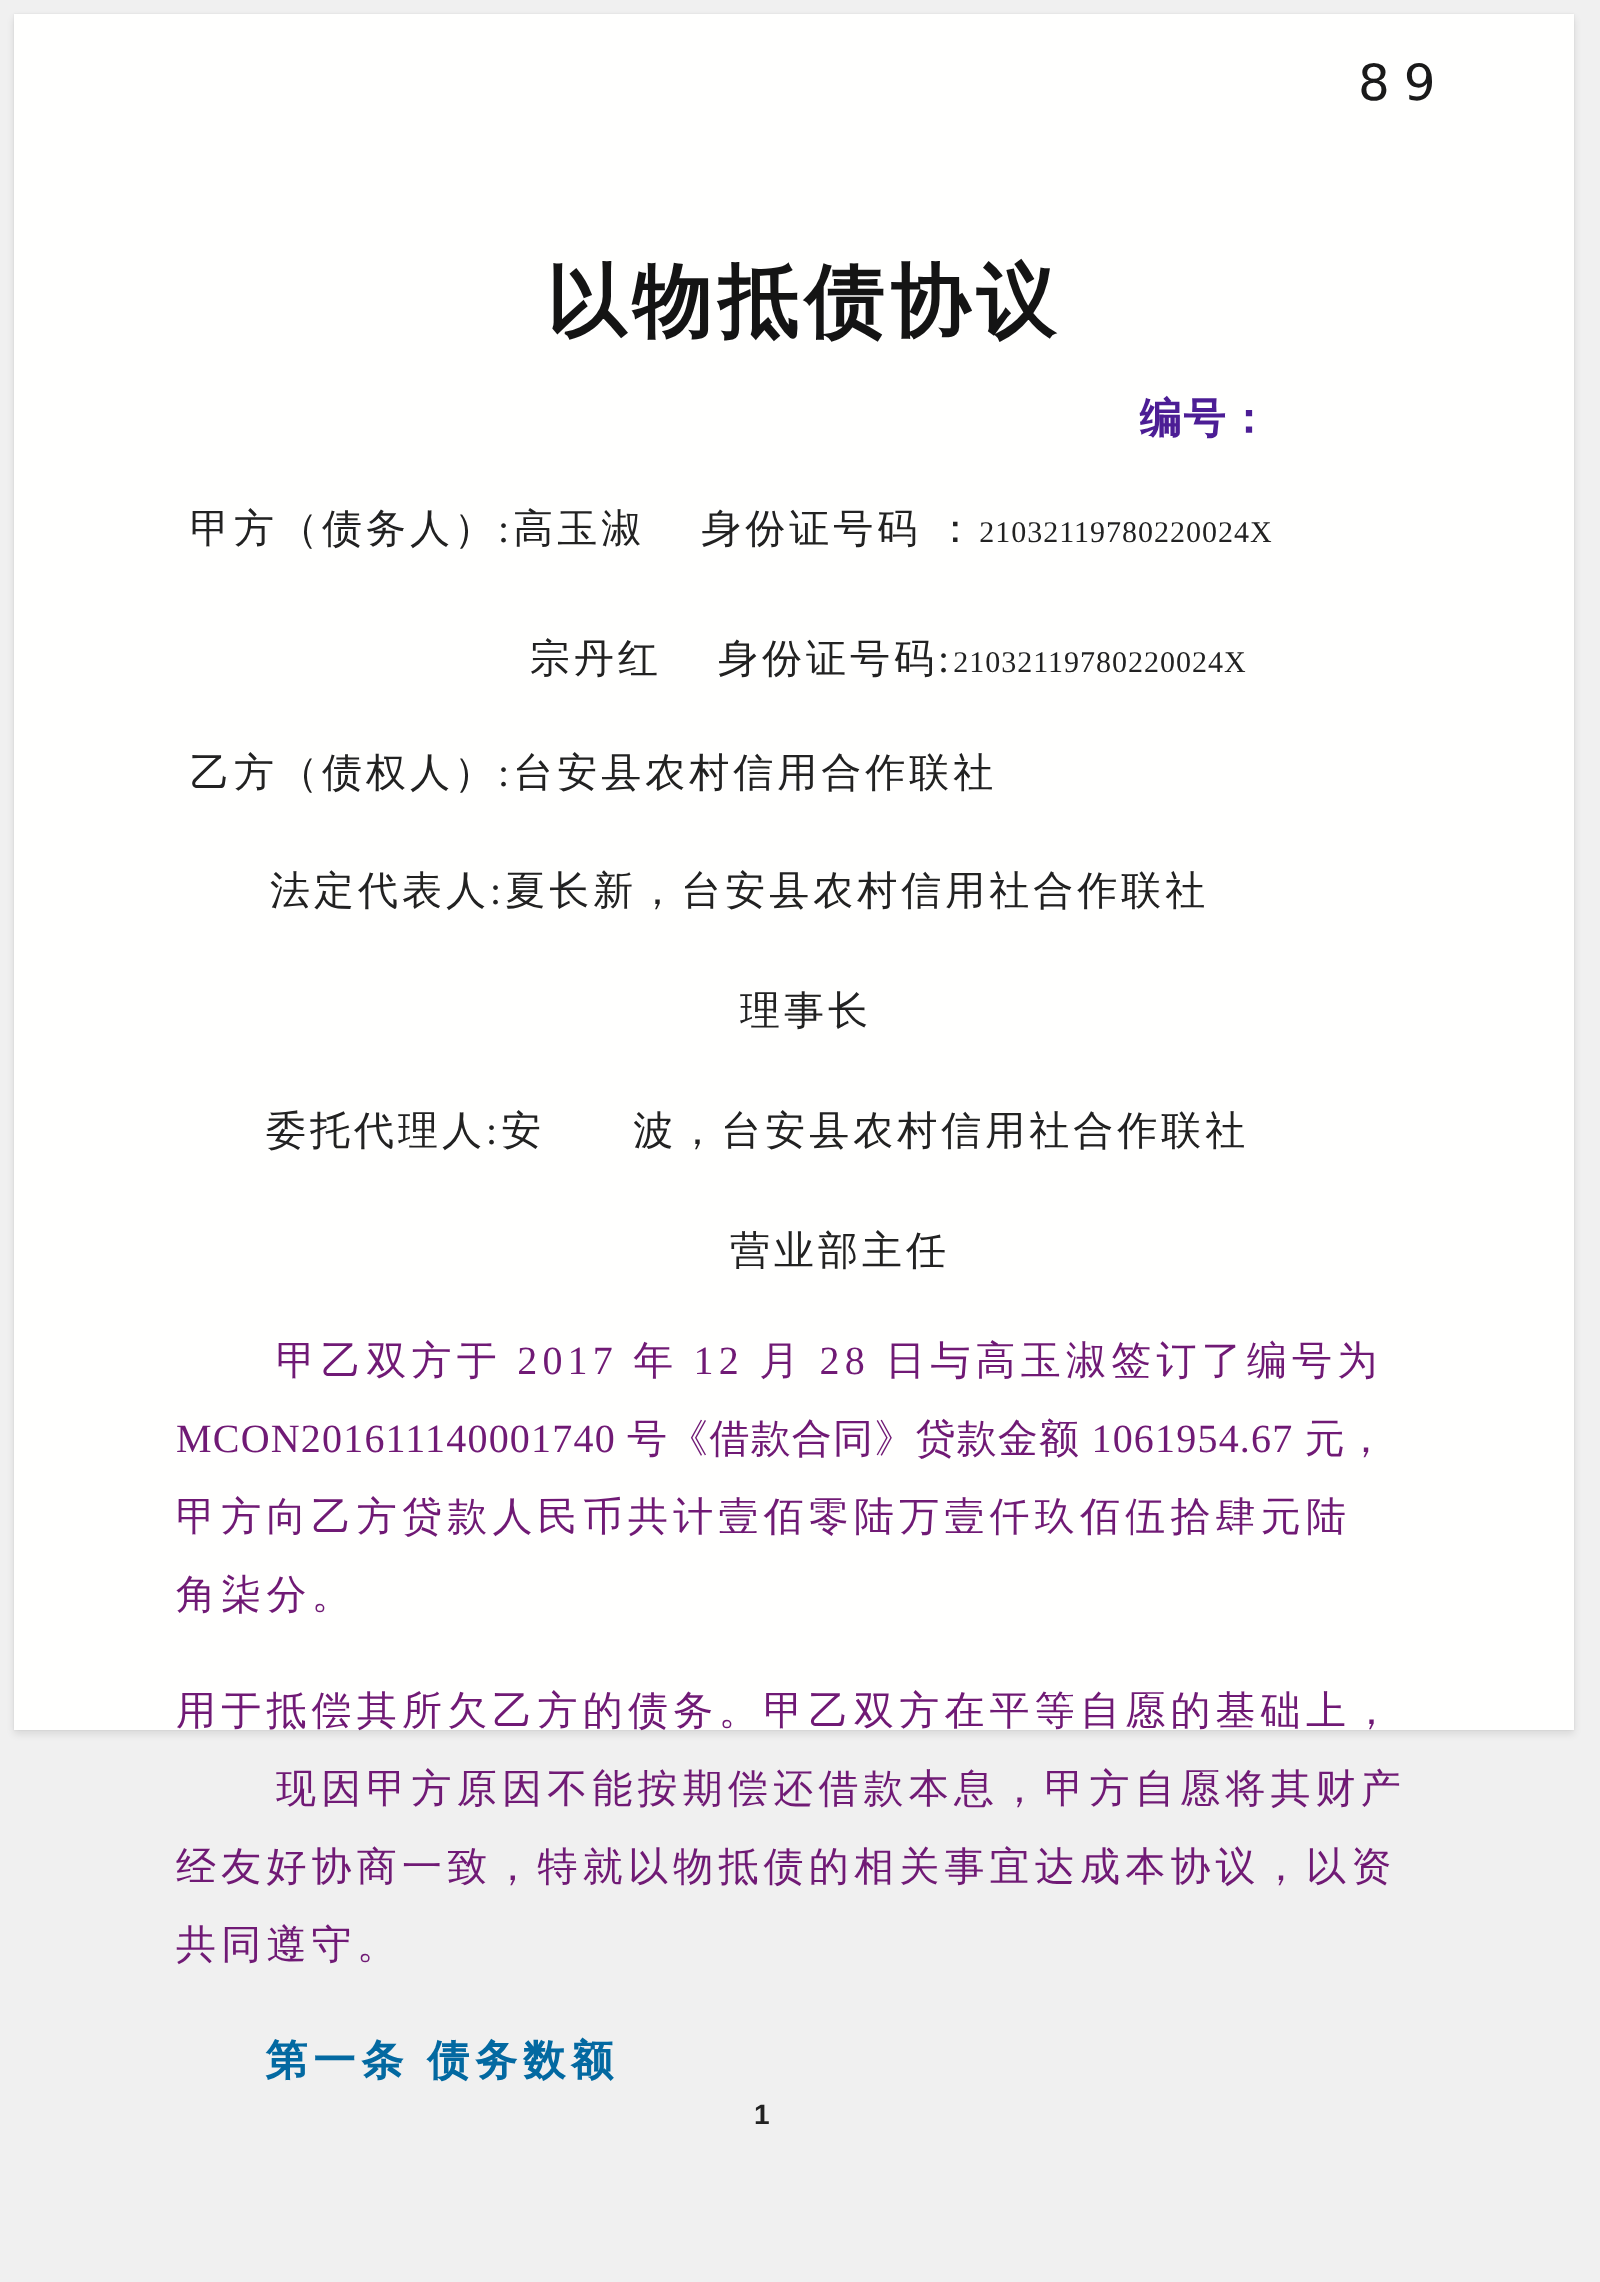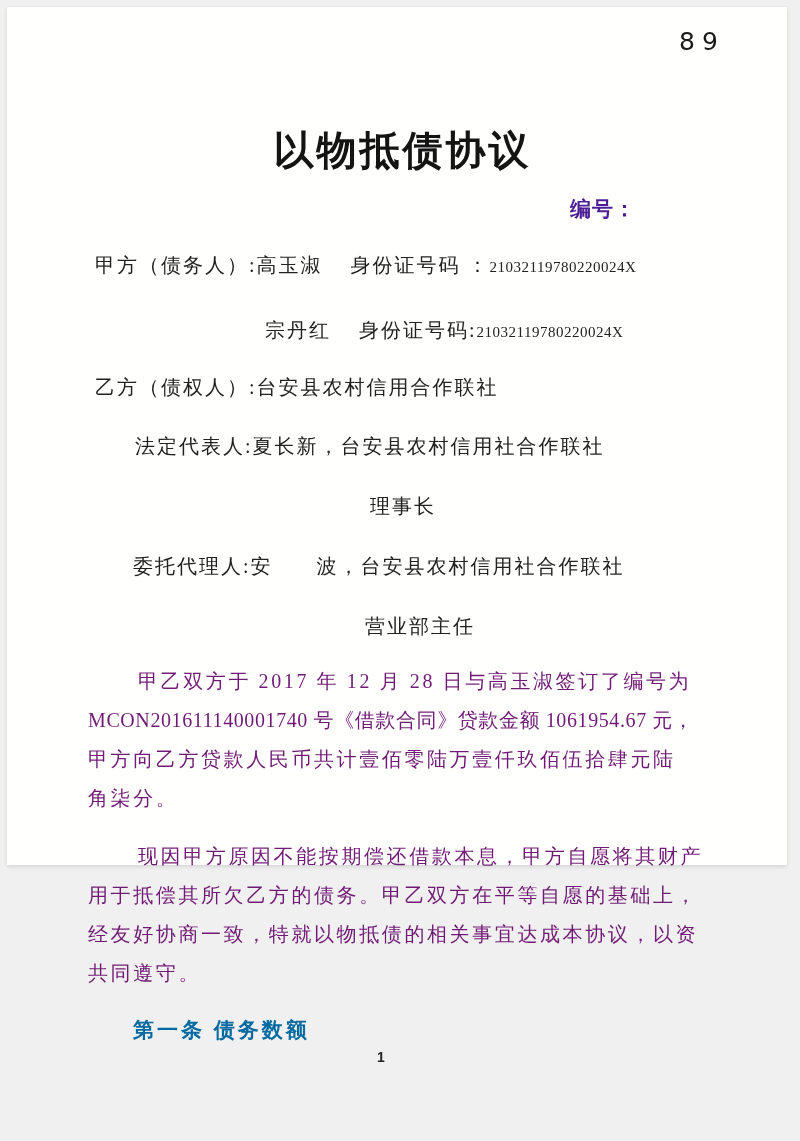--- a/index.html
+++ b/index.html
@@ -123,22 +123,22 @@
   <div class="abs line" style="left:358px; top:604px">营业部主任</div>
 
   <div class="abs para" style="left:81px; top:655px">
     <div class="pline indent">甲乙双方于 2017 年 12 月 28 日与高玉淑签订了编号为</div>
     <div class="pline tight">MCON201611140001740 号《借款合同》贷款金额 1061954.67 元，</div>
     <div class="pline">甲方向乙方贷款人民币共计壹佰零陆万壹仟玖佰伍拾肆元陆</div>
     <div class="pline">角柒分。</div>
   </div>
 
   <div class="abs para" style="left:81px; top:830px">
+    <div class="pline">用于抵偿其所欠乙方的债务。甲乙双方在平等自愿的基础上，</div>
     <div class="pline indent">现因甲方原因不能按期偿还借款本息，甲方自愿将其财产</div>
-    <div class="pline">用于抵偿其所欠乙方的债务。甲乙双方在平等自愿的基础上，</div>
     <div class="pline">经友好协商一致，特就以物抵债的相关事宜达成本协议，以资</div>
     <div class="pline">共同遵守。</div>
   </div>
 
   <div class="abs section-heading">第一条 债务数额</div>
 
   <div class="abs footer-num">1</div>
 
 </div>
 

